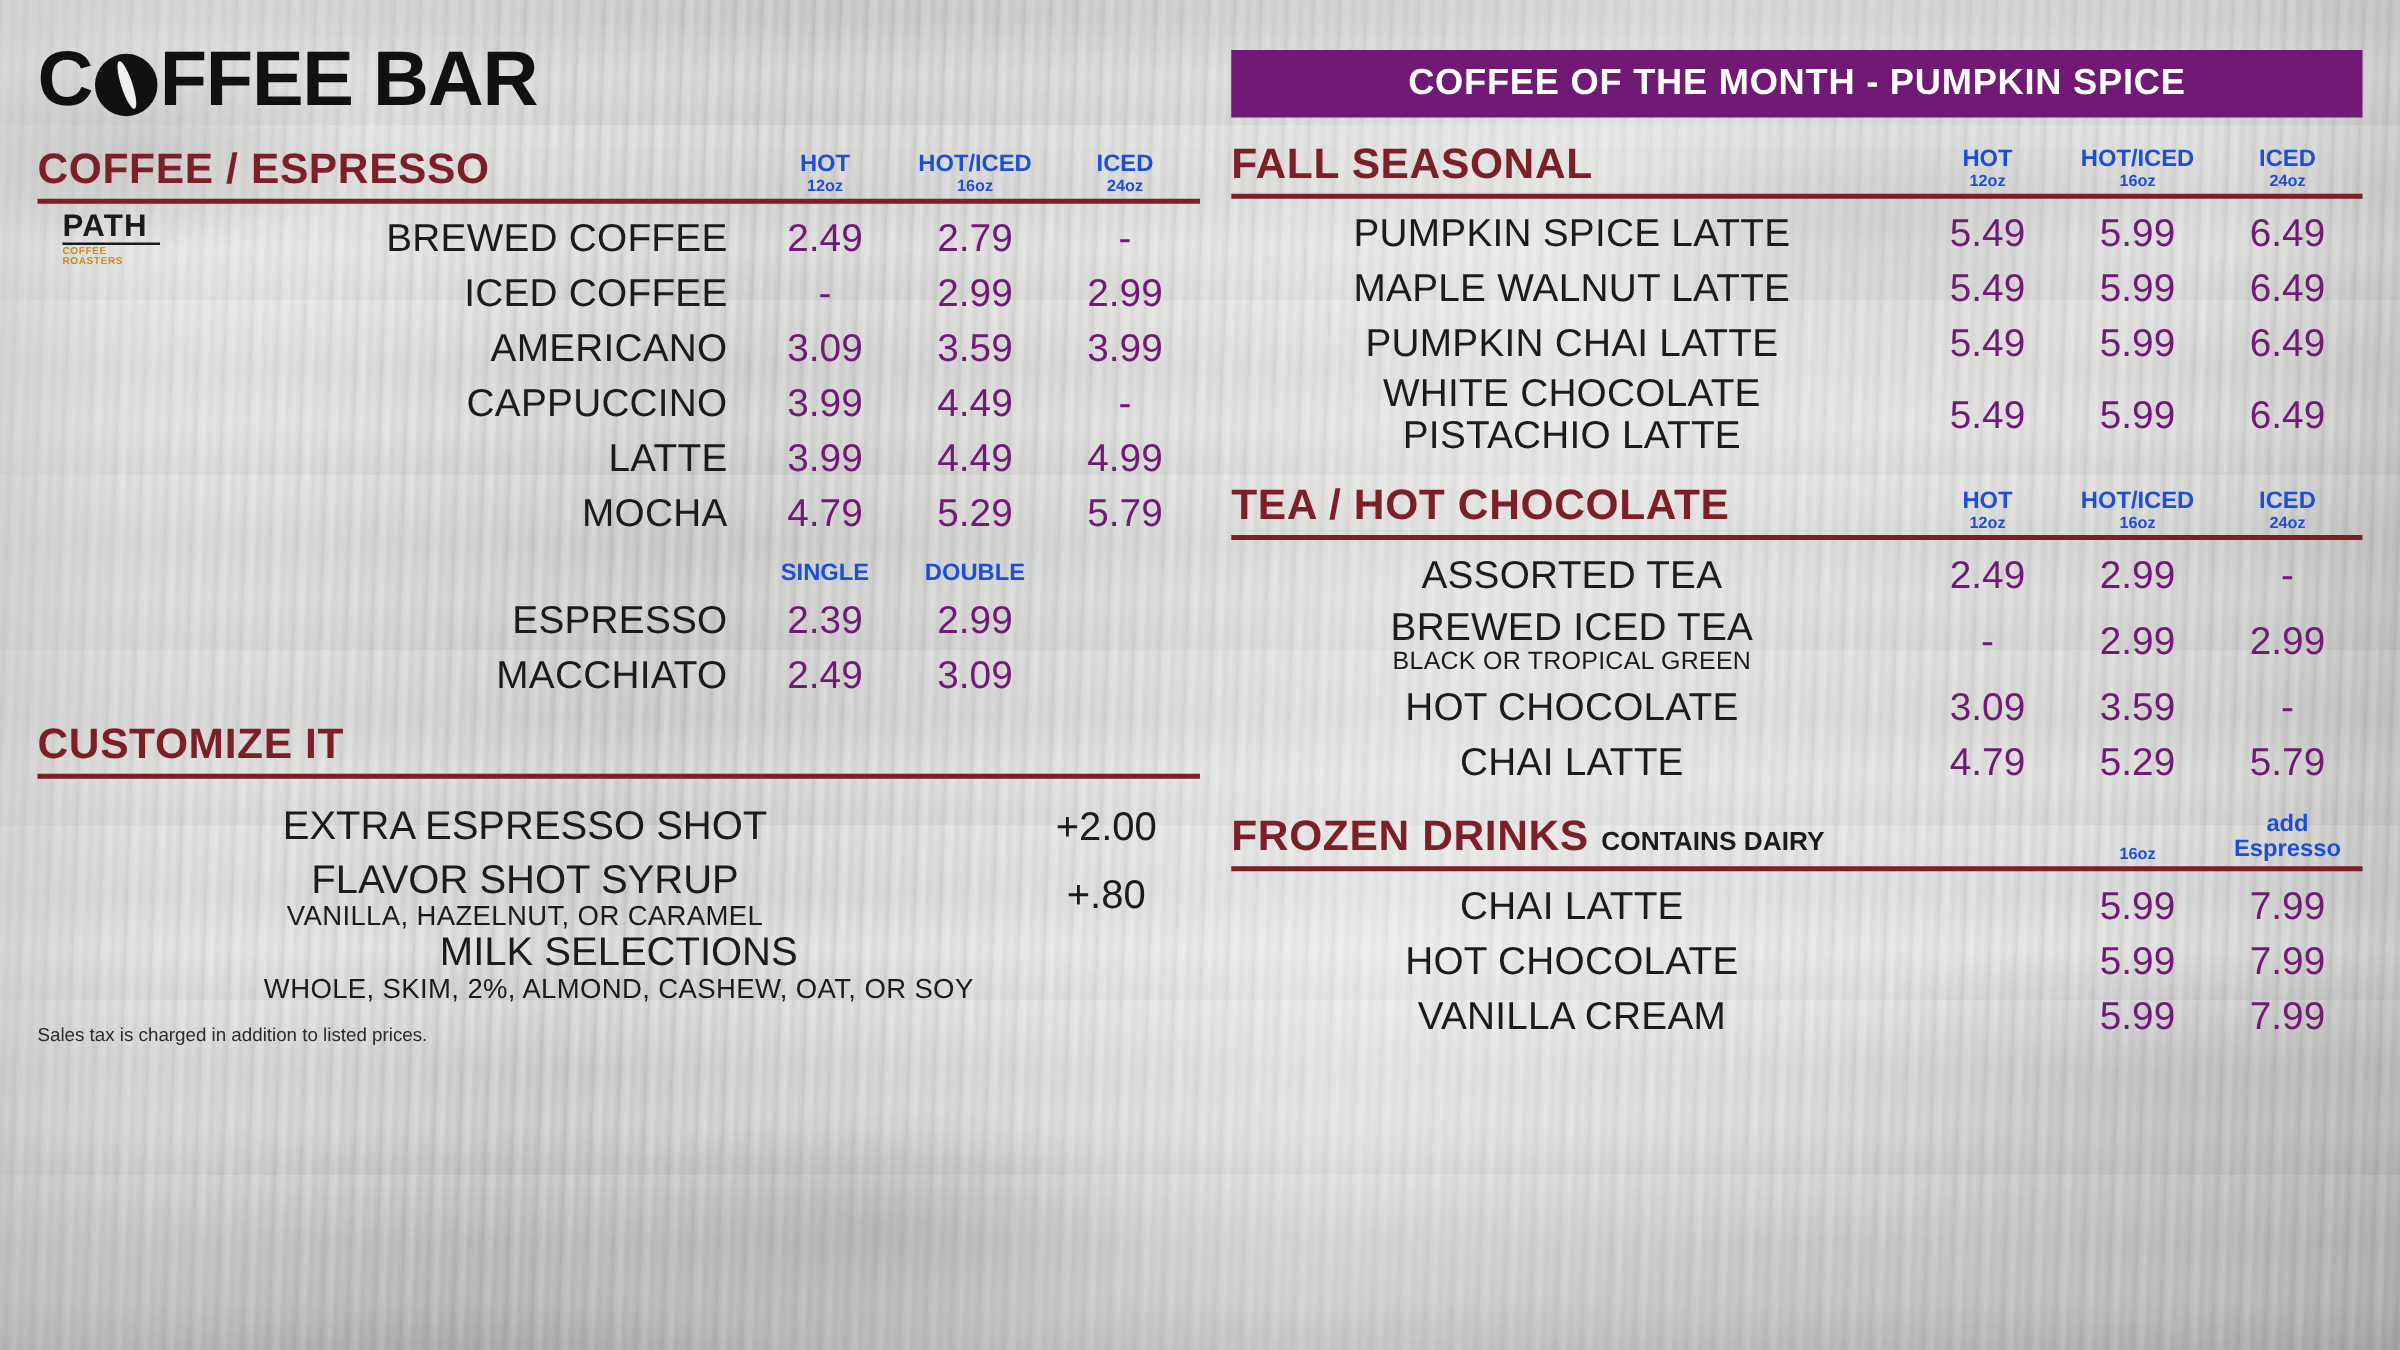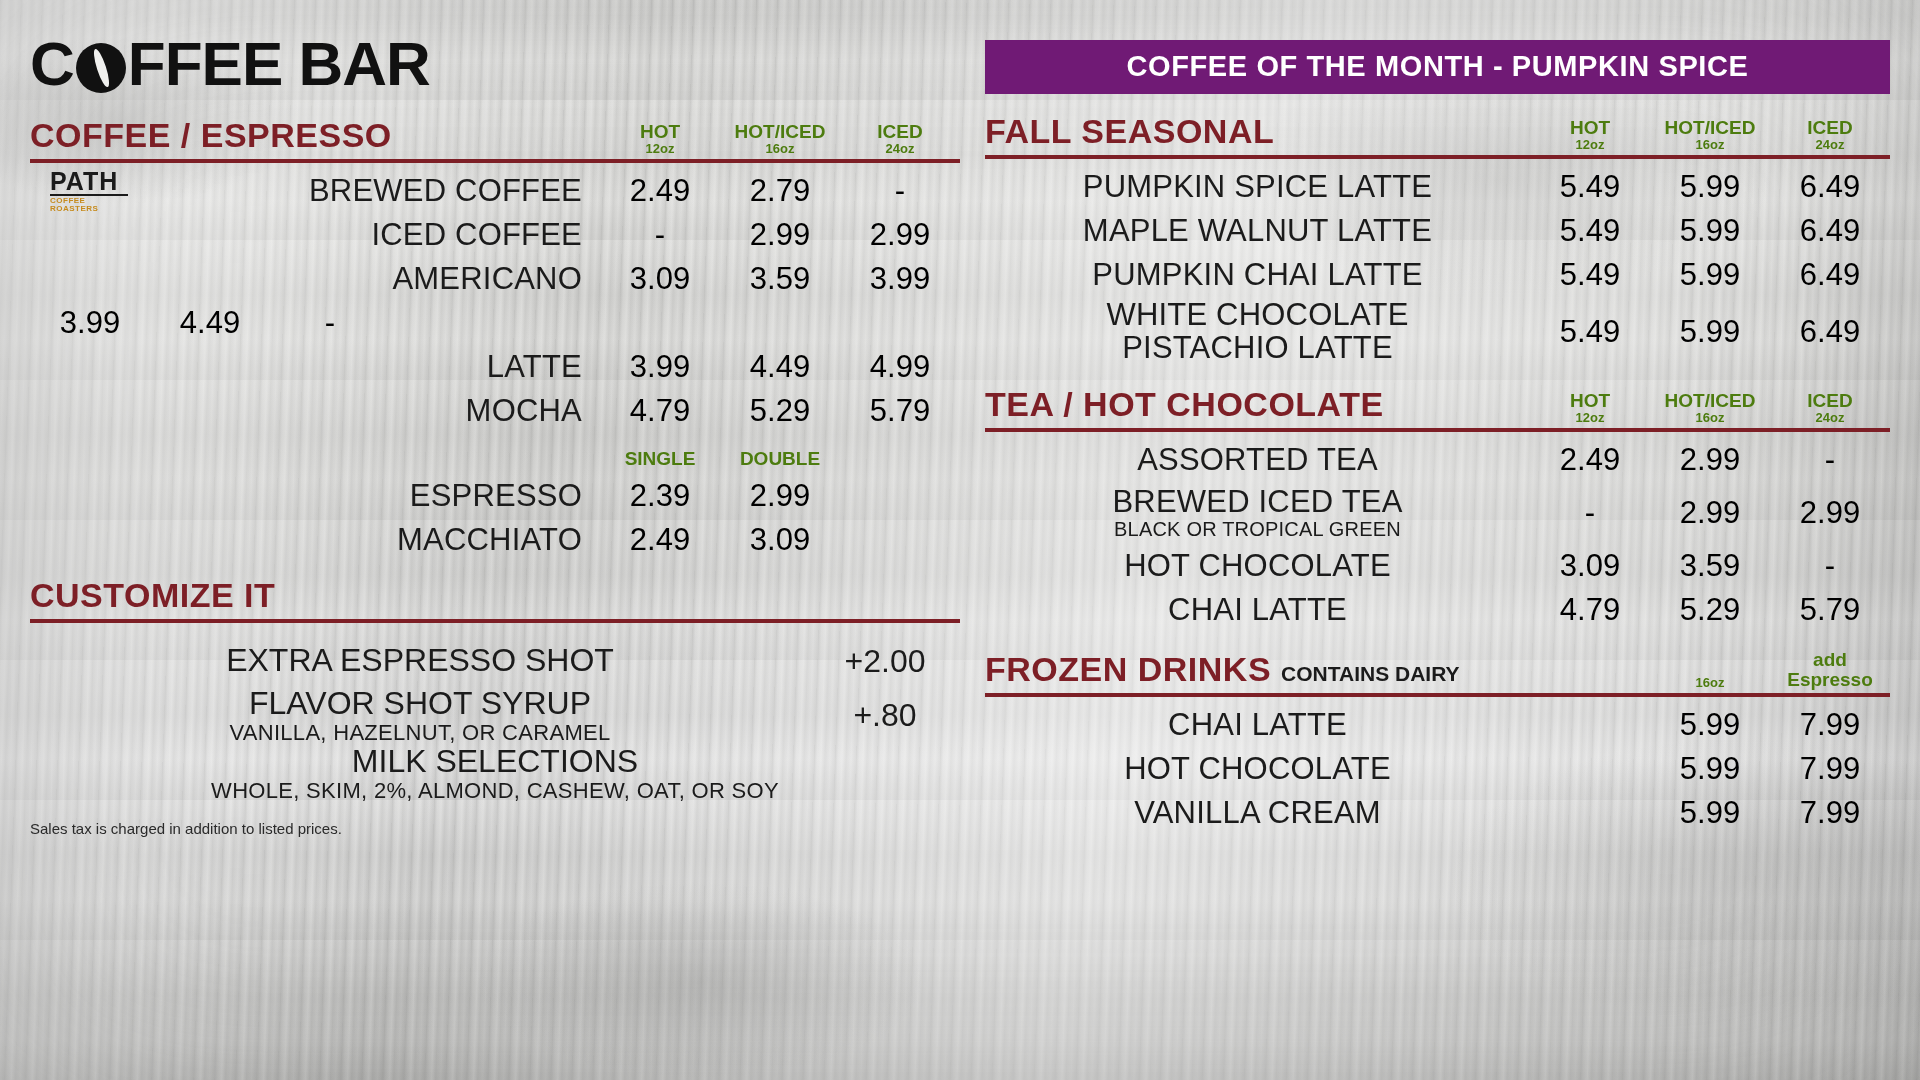--- a/index.html
+++ b/index.html
@@ -134,21 +134,21 @@
     color: #1b1b1b;
     letter-spacing: 0;
   }
   .colhead {
     display: flex;
     align-items: flex-end;
   }
   .colhead .ch {
     width: 120px;
     text-align: center;
-    color: #4d7c0f;
+    color: #1d4ed8;
     font-weight: bold;
     line-height: 1.02;
     font-size: 19px;
   }
   .colhead .ch .sz {
     font-size: 13px;
     display: block;
   }
 
   
@@ -169,21 +169,21 @@
   }
   .row .nm .sub {
     display: block;
     font-size: 20px;
     letter-spacing: 0.2px;
   }
   .row .pr {
     width: 120px;
     text-align: center;
     font-size: 31px;
-    color: #000000;
+    color: #701a75;
   }
   .row.with-logo .nm { position: relative; }
 
   .path-logo {
     position: absolute;
     left: 20px;
     top: 50%;
     transform: translateY(-50%);
     width: 78px;
     text-align: left;
@@ -325,20 +325,21 @@
         </div>
 
         <div class="row">
           <div class="nm">AMERICANO</div>
           <div class="pr">3.09</div>
           <div class="pr">3.59</div>
           <div class="pr">3.99</div>
         </div>
 
         <div class="row">
+          <div class="nm">CAPPUCCINO</div>
           <div class="pr">3.99</div>
           <div class="pr">4.49</div>
           <div class="pr">-</div>
         </div>
 
         <div class="row">
           <div class="nm">LATTE</div>
           <div class="pr">3.99</div>
           <div class="pr">4.49</div>
           <div class="pr">4.99</div>

